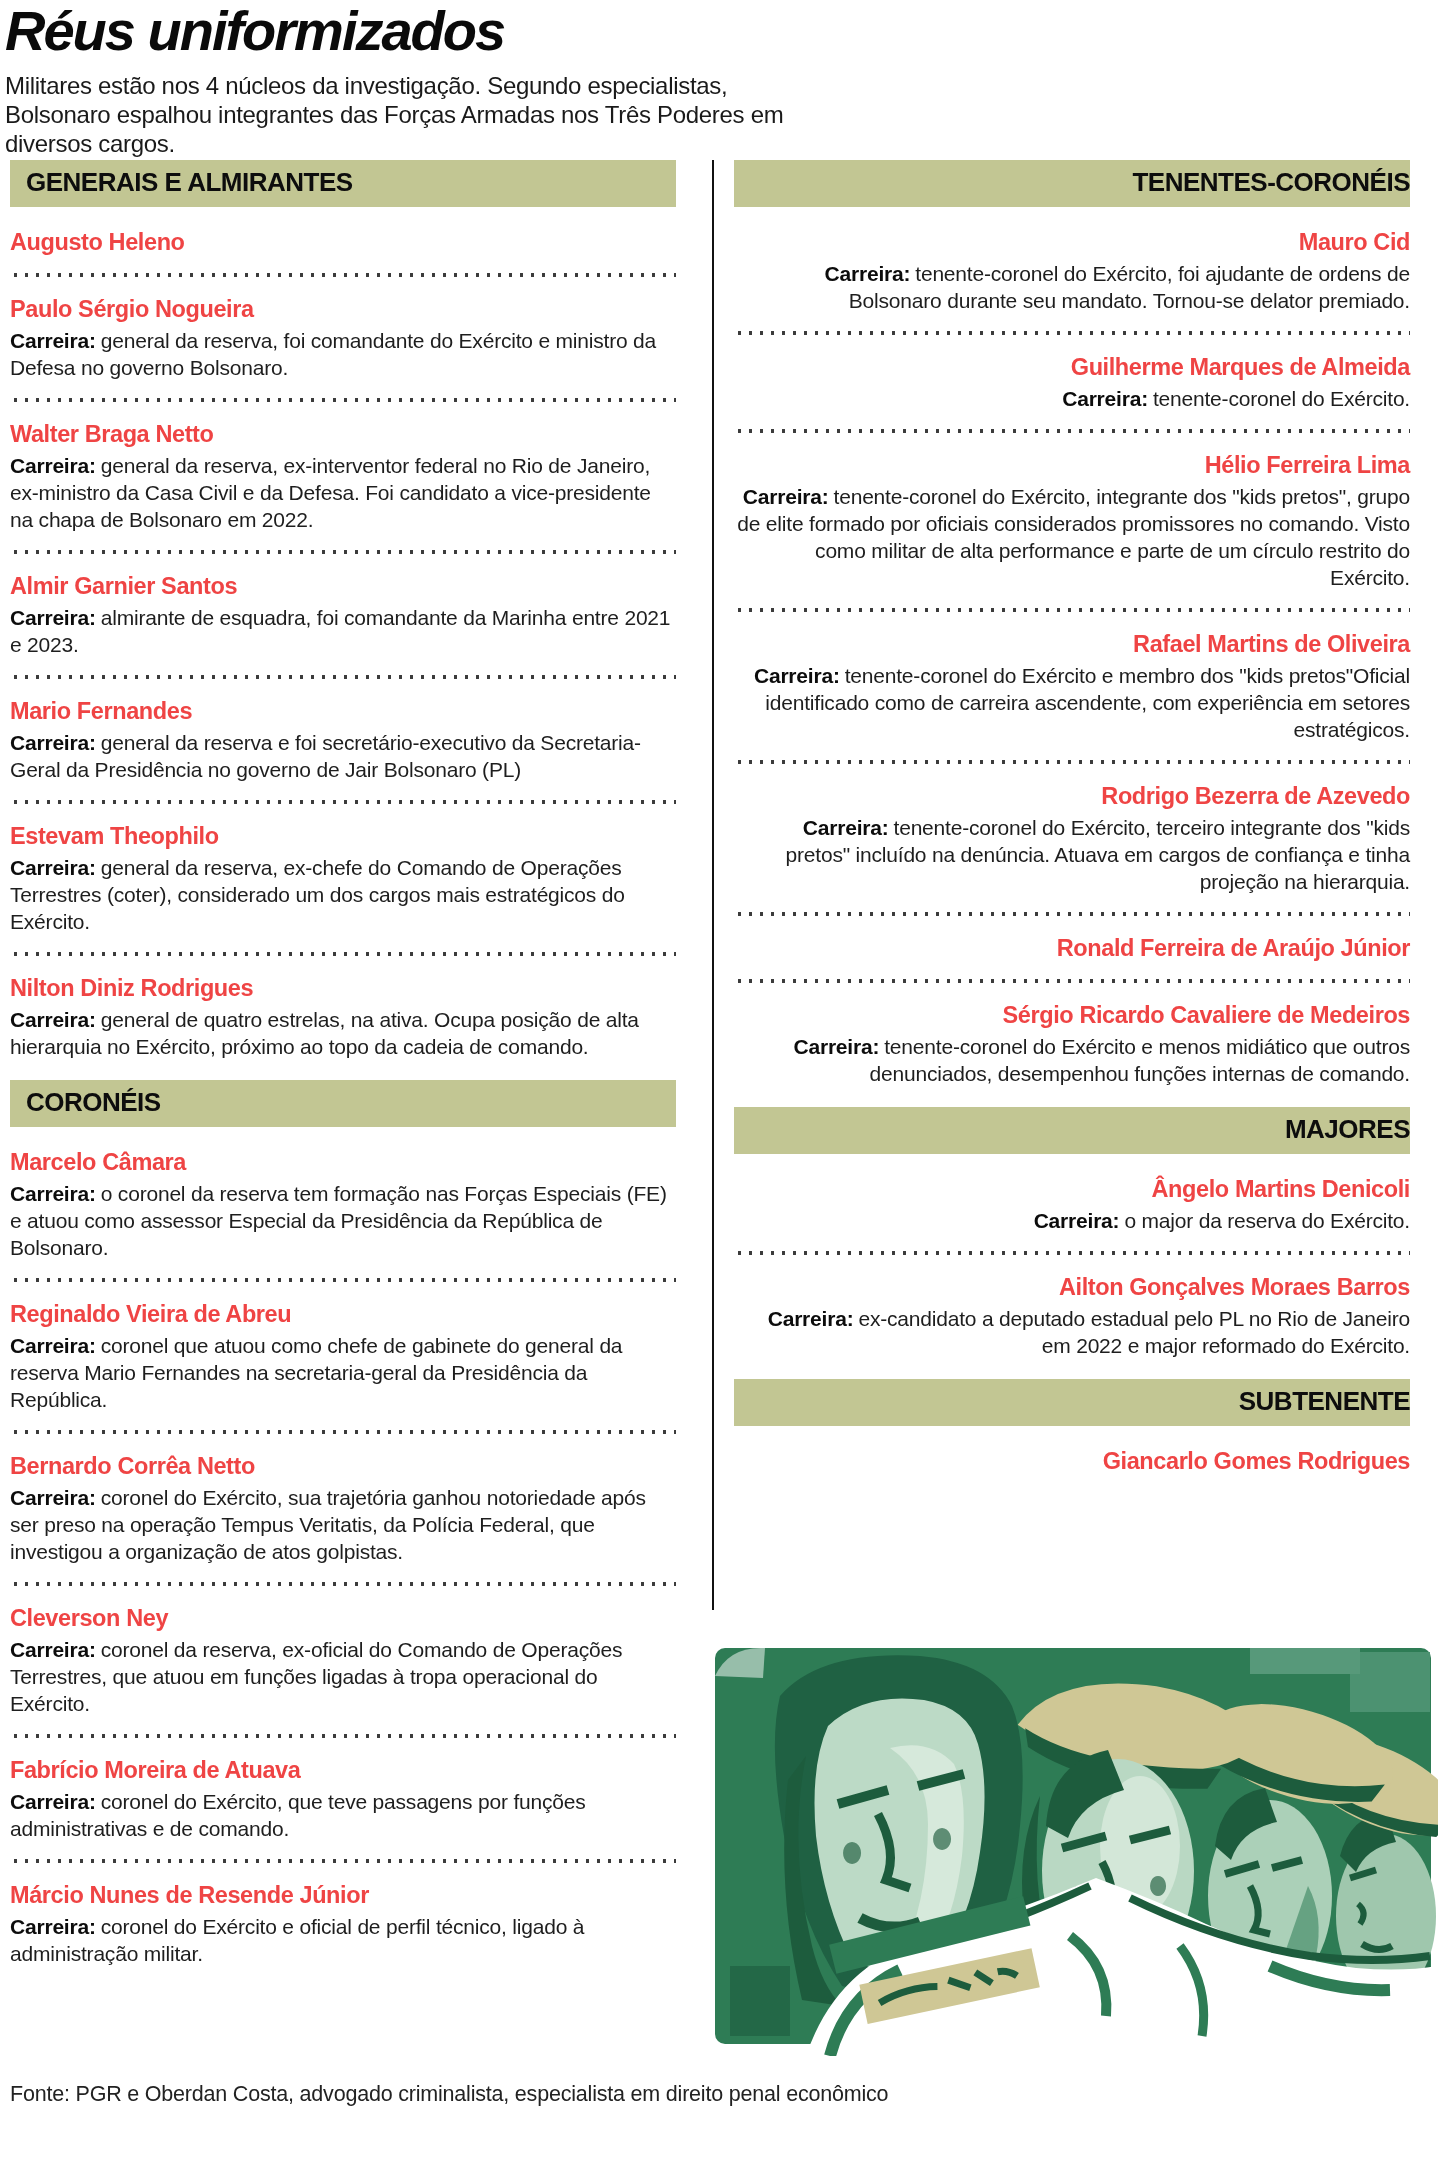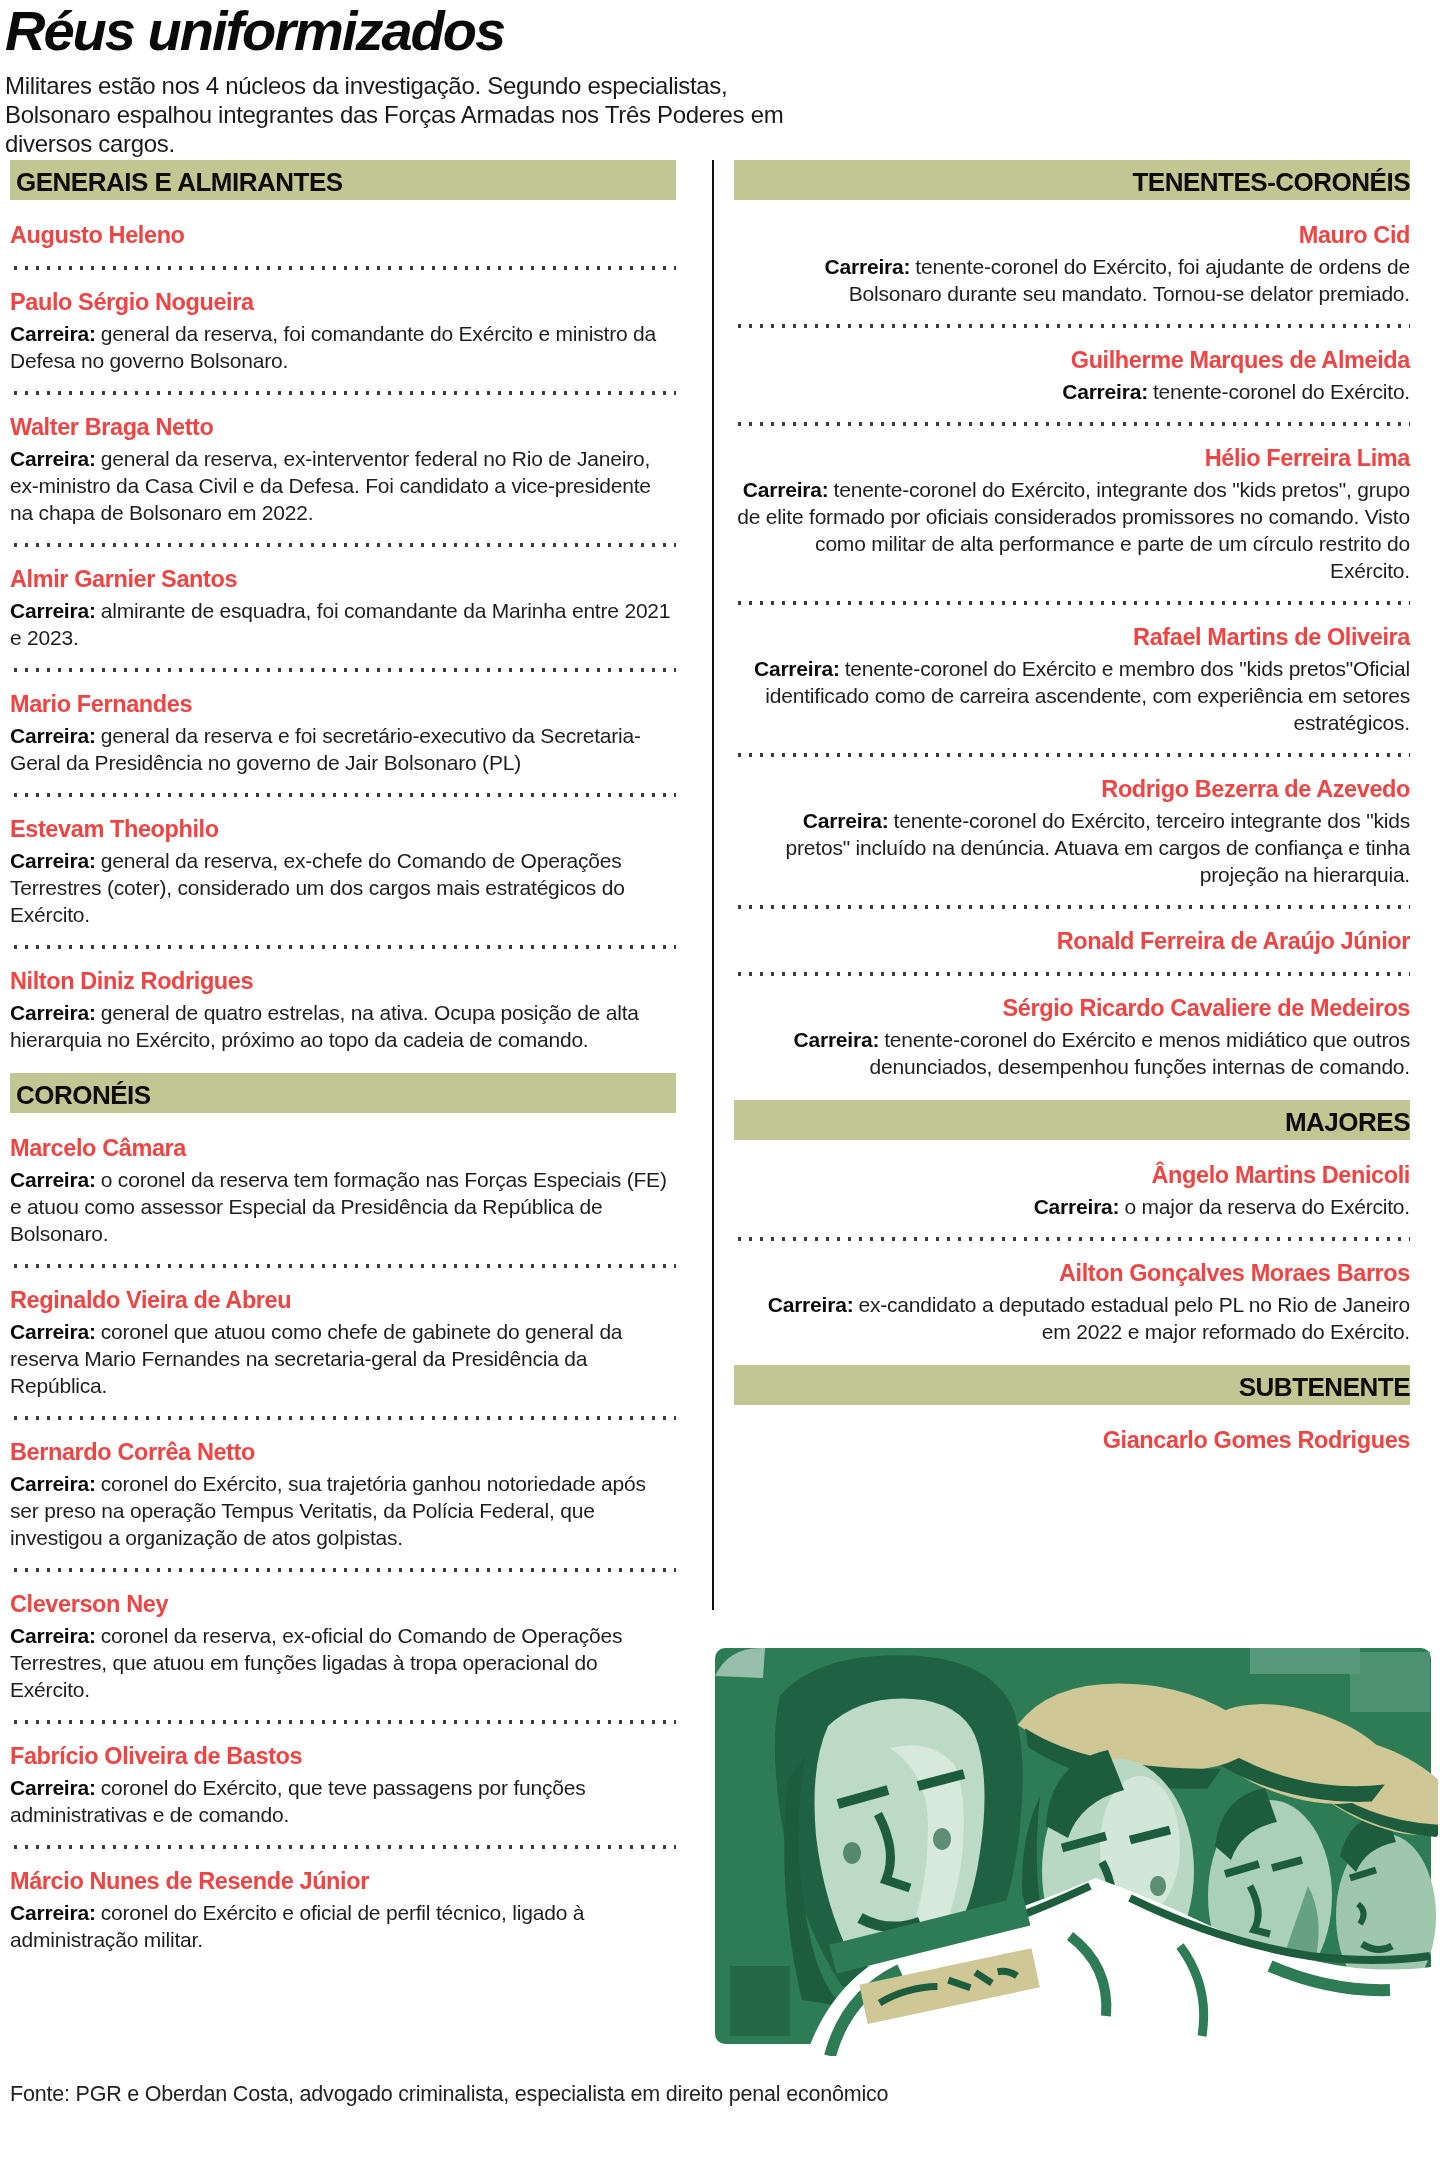--- a/index.html
+++ b/index.html
@@ -37,28 +37,28 @@
   .col-left  { left: 10px;  width: 666px; }
   .col-right { left: 734px; width: 676px; text-align: right; }
   .v-divider {
     position: absolute;
     left: 712px; top: 160px;
     width: 2px; height: 1450px;
     background: #111;
   }
 
   .section-bar {
-    height: 40px;
+    height: 47px;
     line-height: 44px;
     background: #c2c693;
     color: #0d0d0d;
     font-size: 26px;
     font-weight: bold;
     letter-spacing: -0.5px;
-    padding-left: 6px;
+    padding-left: 16px;
     margin-bottom: 22px;
   }
   .section-bar + .entry { margin-top: 0; }
   .section-gap { margin-top: 20px; }
 
   .entry-name {
     font-size: 23.5px;
     font-weight: bold;
     letter-spacing: -0.4px;
     color: #ef4444;
@@ -174,21 +174,21 @@
     </div>
     <div class="dots"></div>
 
     <div class="entry">
       <div class="entry-name">Cleverson Ney</div>
       <p class="entry-desc"><b class="career">Carreira:</b><span>coronel da reserva, ex-oficial do Comando de Operações Terrestres, que atuou em funções ligadas à tropa operacional do Exército.</span></p>
     </div>
     <div class="dots"></div>
 
     <div class="entry">
-      <div class="entry-name">Fabrício Oliveira de Bastos</div>
+      <div class="entry-name">Fabrício Moreira de Atuava</div>
       <p class="entry-desc"><b class="career">Carreira:</b><span>coronel do Exército, que teve passagens por funções administrativas e de comando.</span></p>
     </div>
     <div class="dots"></div>
 
     <div class="entry">
       <div class="entry-name">Márcio Nunes de Resende Júnior</div>
       <p class="entry-desc"><b class="career">Carreira:</b><span>coronel do Exército e oficial de perfil técnico, ligado à administração militar.</span></p>
     </div>
 
   </div>

